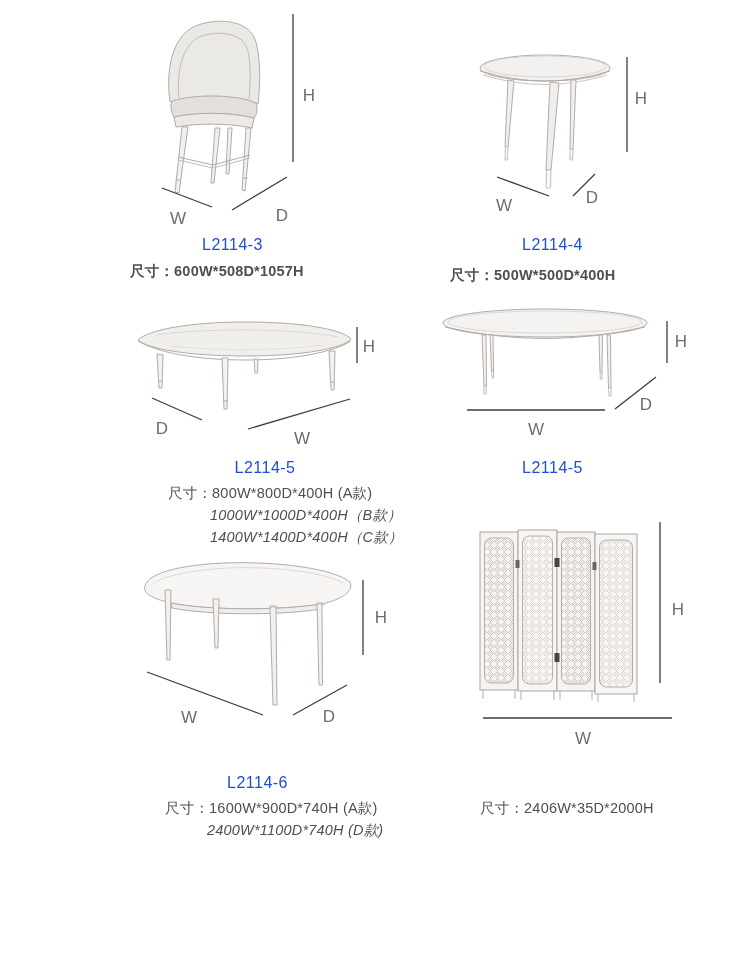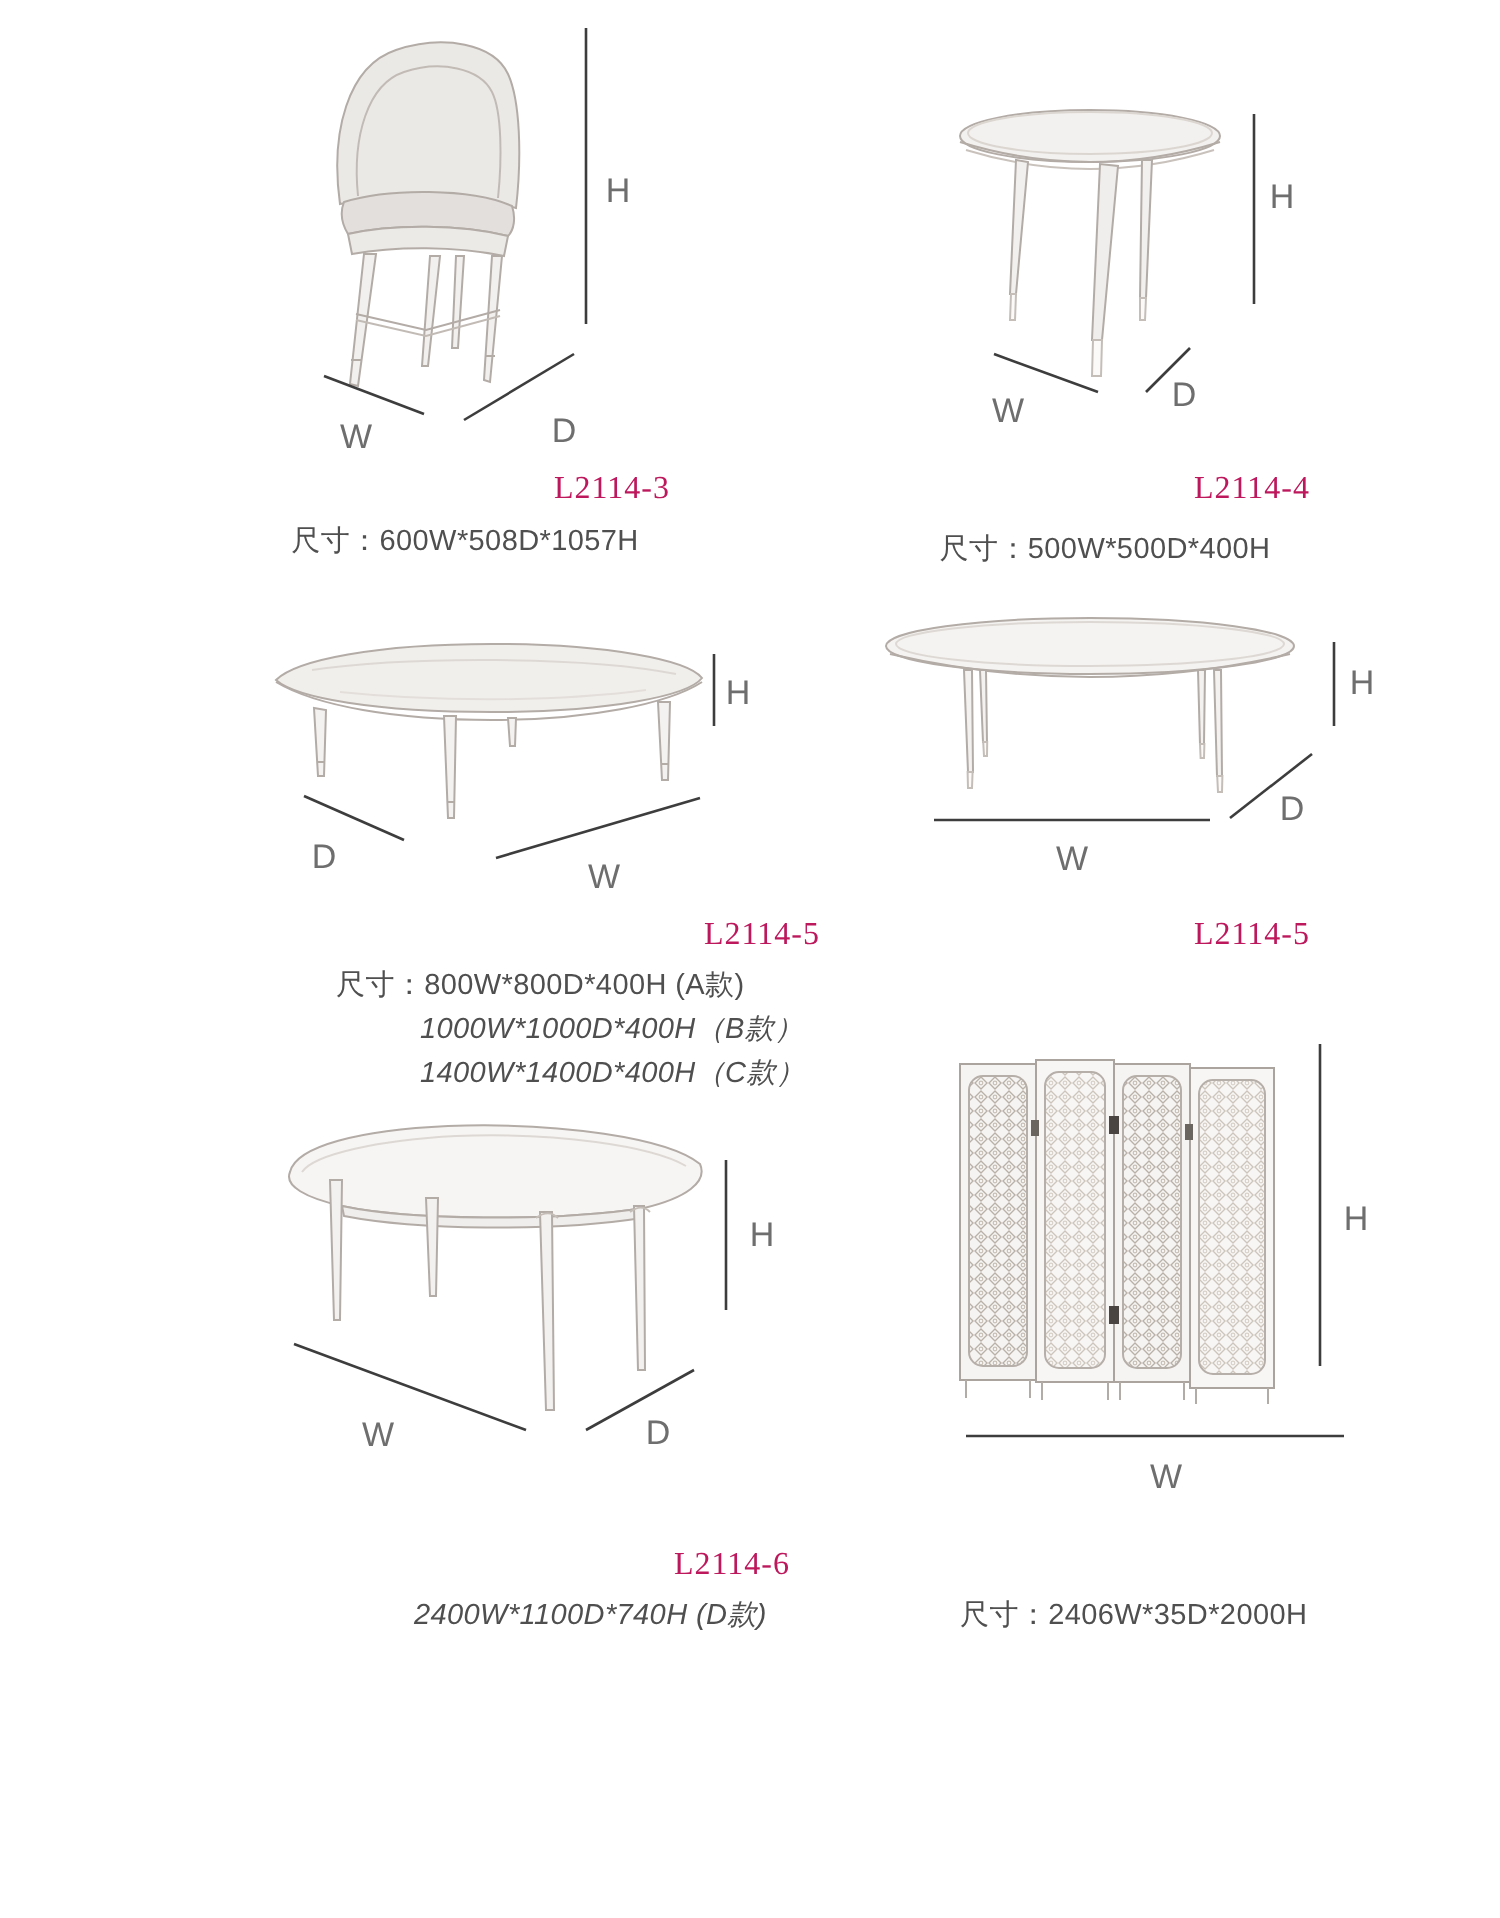--- a/index.html
+++ b/index.html
@@ -4,28 +4,28 @@
 <style>
   * { margin:0; padding:0; box-sizing:border-box; }
   html,body { background:#ffffff; }
   body {
     width:750px; height:959px; position:relative; overflow:hidden;
     font-family:"Liberation Sans", sans-serif;
   }
   .stage { position:absolute; left:0; top:0; width:750px; height:959px; background:#ffffff; }
   .fig { position:absolute; }
   .item-code {
-    position:absolute; text-align:right;
-    font-size:16px; color:#be185d; letter-spacing:0.5px;font-family:Liberation Serif, serif;
+    position:absolute; text-align:center;
+    font-size:16px; color:#1d4ed8; letter-spacing:0.5px;
   }
   .spec {
     position:absolute; font-size:14.5px; color:#4f4f4f;
     line-height:22px; letter-spacing:0.2px; white-space:nowrap;
   }
-  .spec.center { text-align:center; white-space:normal; }
+  .spec.center { text-align:left; white-space:normal;font-weight:bold; }
   .spec .line.cont { padding-left:42px;font-style:italic; }
   text.dim {
     font-family:"Liberation Sans", sans-serif;
     font-size:17px; fill:#6e6e6e;
   }
   .dimline { stroke:#3d3d3d; stroke-width:1.3; }
 </style>
 </head>
 <body>
 
@@ -148,20 +148,21 @@
     </g>
     <line class="dimline" x1="235" y1="34" x2="235" y2="109"></line>
     <text class="dim" x="253" y="77" text-anchor="middle">H</text>
     <line class="dimline" x1="19" y1="126" x2="135" y2="169"></line>
     <text class="dim" x="61" y="177" text-anchor="middle">W</text>
     <line class="dimline" x1="165" y1="169" x2="219" y2="139"></line>
     <text class="dim" x="201" y="176" text-anchor="middle">D</text>
   </svg>
   <div class="item-code" style="left:120px; top:774px; width:275px;">L2114-6</div>
   <div class="spec" style="left:165px; top:797px;">
+    <div class="line"><span>尺寸：</span><span>1600W*900D*740H (A款)</span></div>
     <div class="line cont"><span>2400W*1100D*740H (D款)</span></div>
   </div>
 
   <svg class="fig" style="left:438px; top:503px;" width="268" height="248" viewBox="0 0 268 248">
     <defs>
       <pattern id="latA" width="7" height="7" patternUnits="userSpaceOnUse">
         <path d="M3.5 0.5 L6.5 3.5 L3.5 6.5 L0.5 3.5 Z" fill="none" stroke="#b9b1a8" stroke-width="0.7"></path>
         <circle cx="3.5" cy="3.5" r="0.9" fill="none" stroke="#c8c0b7" stroke-width="0.6"></circle>
       </pattern>
       <pattern id="latB" width="7" height="7" patternUnits="userSpaceOnUse">

